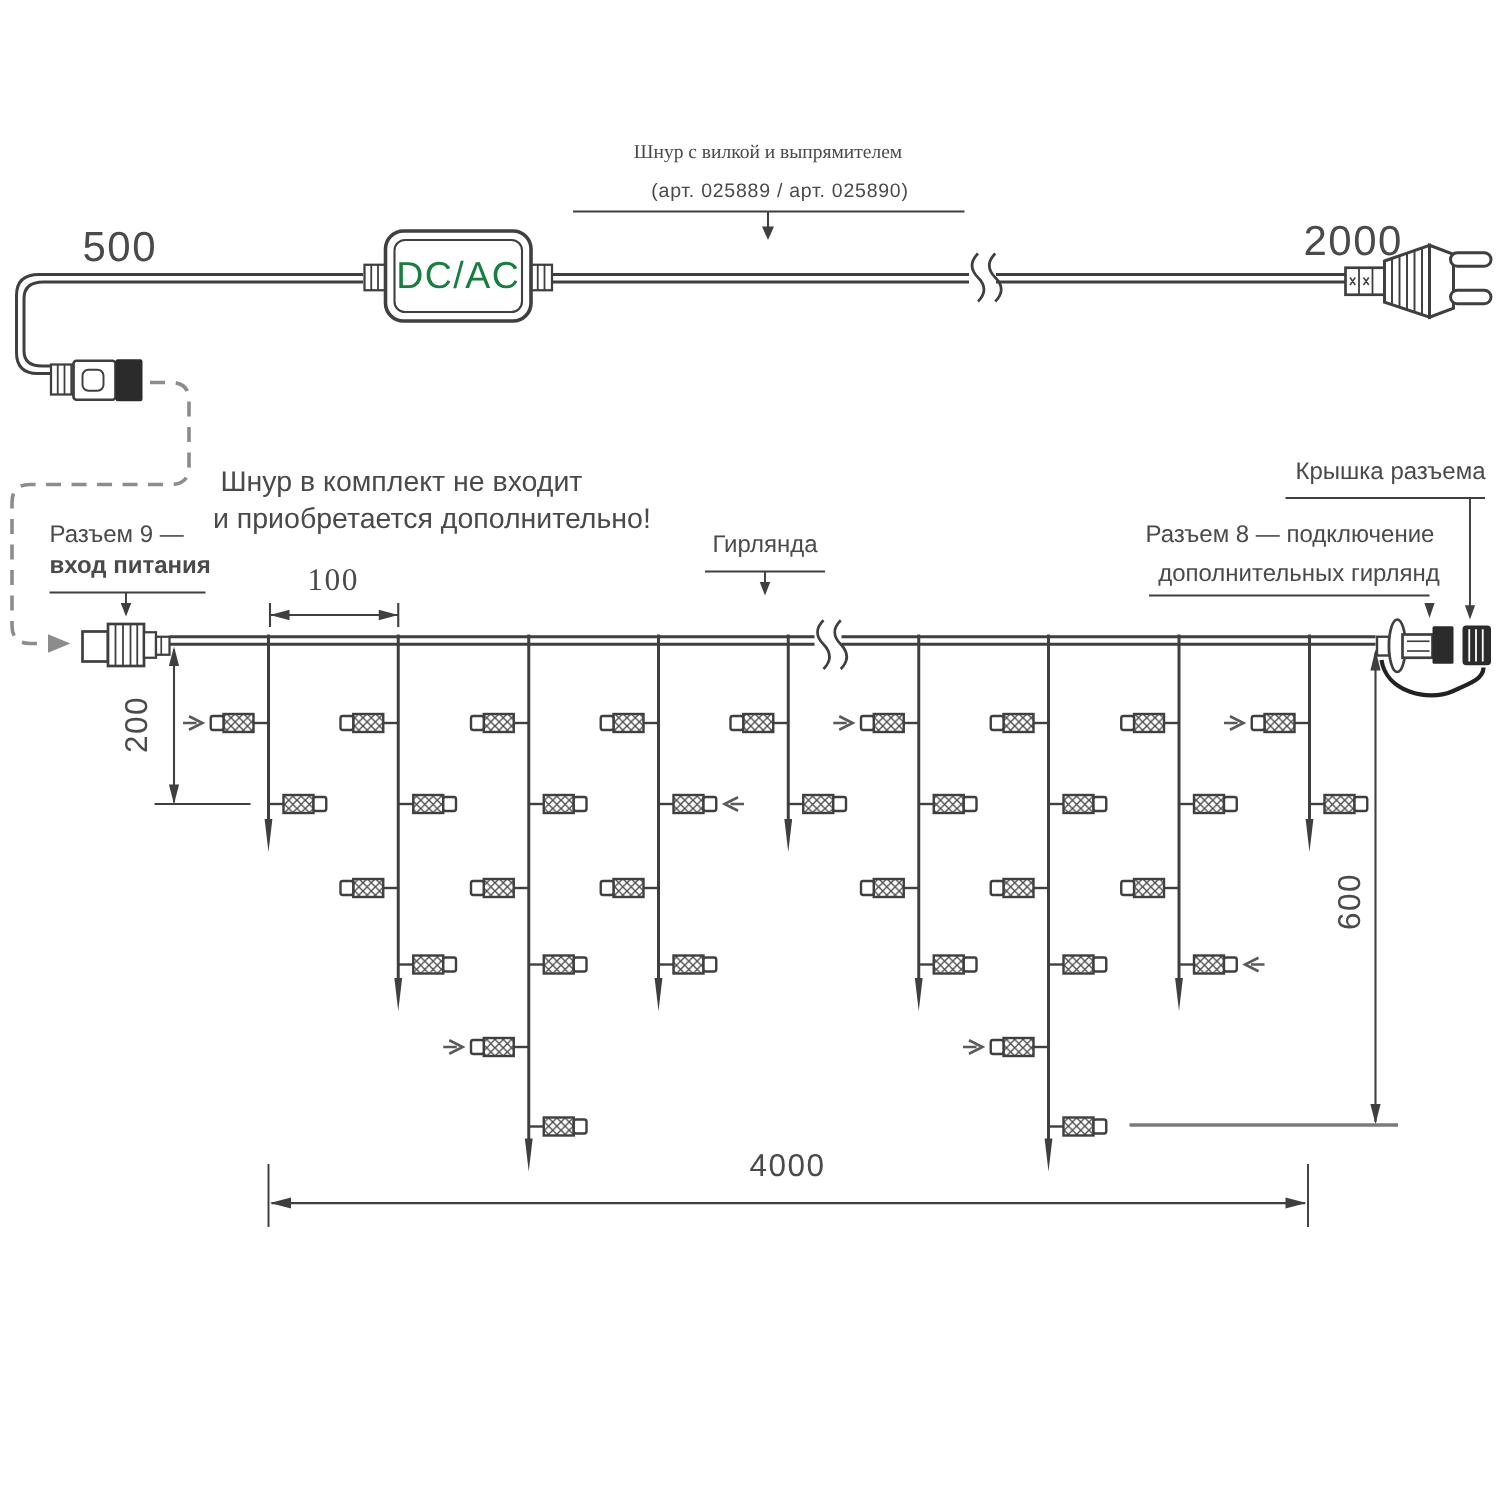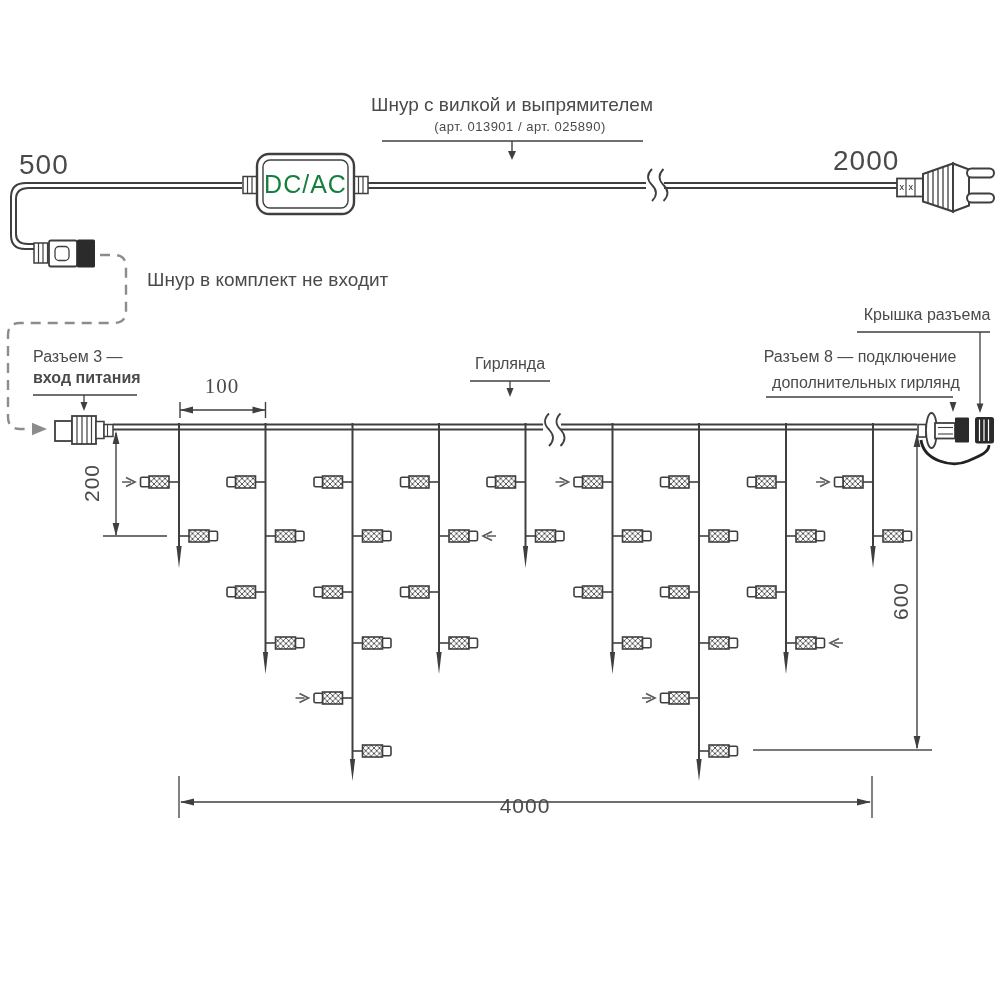--- a/index.html
+++ b/index.html
@@ -2,26 +2,26 @@
 <html><head>
 <meta charset="utf-8">
 <style>
   html,body{margin:0;padding:0;background:#fff;}
   .stage{position:relative;width:1000px;height:1000px;background:#fff;overflow:hidden;
          font-family:"Liberation Sans", sans-serif;color:#4a4a4a;}
   .stage svg{position:absolute;left:0;top:0;}
   .lbl{position:absolute;white-space:nowrap;color:#4a4a4a;line-height:1.15;}
   .center-x{transform:translateX(-50%);}
   .rot{transform:translate(-50%,-50%) rotate(-90deg);}
-  .big{font-size:28px;letter-spacing:1px;}
+  .big{font-size:28px;letter-spacing:1px;margin-left:36px;}
   .dim{font-size:21px;letter-spacing:1px;}
   .callout{font-size:16px;}
-  .title{font-size:19px;}
+  .title{font-size:13px;font-family:Liberation Serif, serif;}
   .subtitle{font-size:13px;letter-spacing:0.5px;}
-  .note{font-size:19px;}
+  .note{font-size:19px;margin-top:42px;}
   .dcac{position:absolute;left:257px;top:154px;width:97px;height:60px;
         display:flex;align-items:center;justify-content:center;
         font-size:25px;letter-spacing:1px;color:#15803d;}
 </style>
 </head>
 <body>
 
 <div class="stage">
 
   <svg width="1000" height="1000" viewBox="0 0 1000 1000">
@@ -331,26 +331,27 @@
           <line x1="873" y1="536" x2="883" y2="536" stroke="#3f3f3f" stroke-width="1.6"></line>
           <rect x="883" y="530" width="20" height="12" fill="url(#hatch)" stroke="#3f3f3f" stroke-width="1.6"></rect>
           <rect x="903" y="531.3" width="8.5" height="9.4" rx="1.5" fill="#fff" stroke="#3f3f3f" stroke-width="1.6"></rect>
         </g>
       </g>
   </svg>
 
   <div class="lbl big" style="left:19px;top:149px;">500</div>
   <div class="lbl big" style="left:833px;top:145px;">2000</div>
   <div class="lbl title center-x" style="left:512px;top:94px;">Шнур с вилкой и выпрямителем</div>
-  <div class="lbl subtitle center-x" style="left:520px;top:120px;">(арт. 013901 / арт. 025890)</div>
+  <div class="lbl subtitle center-x" style="left:520px;top:120px;">(арт. 025889 / арт. 025890)</div>
   <div class="dcac">DC/AC</div>
   <div class="lbl note" style="left:147px;top:269px;">Шнур в комплект не входит</div>
-  <div class="lbl callout" style="left:33px;top:348px;">Разъем 3 —</div>
+  <div class="lbl note" style="left:142px;top:294px;">и приобретается дополнительно!</div>
+  <div class="lbl callout" style="left:33px;top:348px;">Разъем 9 —</div>
   <div class="lbl callout" style="left:33px;top:369px;font-weight:bold;">вход питания</div>
   <div class="lbl dim center-x" style="left:222px;top:374px;font-family:Liberation Serif, serif;">100</div>
   <div class="lbl dim rot" style="left:92px;top:483px;">200</div>
   <div class="lbl callout center-x" style="left:510px;top:355px;">Гирлянда</div>
   <div class="lbl callout center-x" style="left:927px;top:306px;">Крышка разъема</div>
   <div class="lbl callout center-x" style="left:860px;top:348px;">Разъем 8 — подключение</div>
   <div class="lbl callout center-x" style="left:866px;top:374px;">дополнительных гирлянд</div>
   <div class="lbl dim rot" style="left:901px;top:601px;">600</div>
-  <div class="lbl dim center-x" style="left:525px;top:766px;margin-top:28px;">4000</div>
+  <div class="lbl dim center-x" style="left:525px;top:766px;">4000</div>
 </div>
 
 </body></html>

